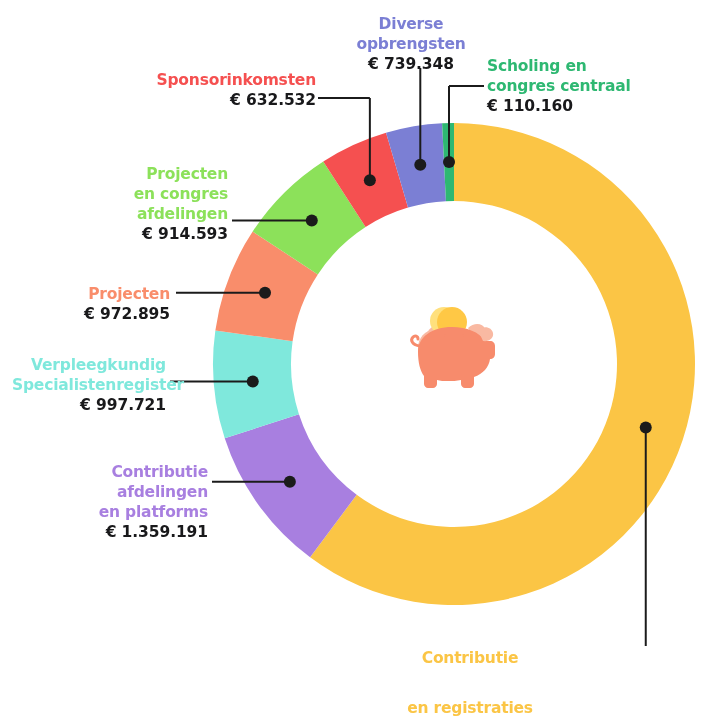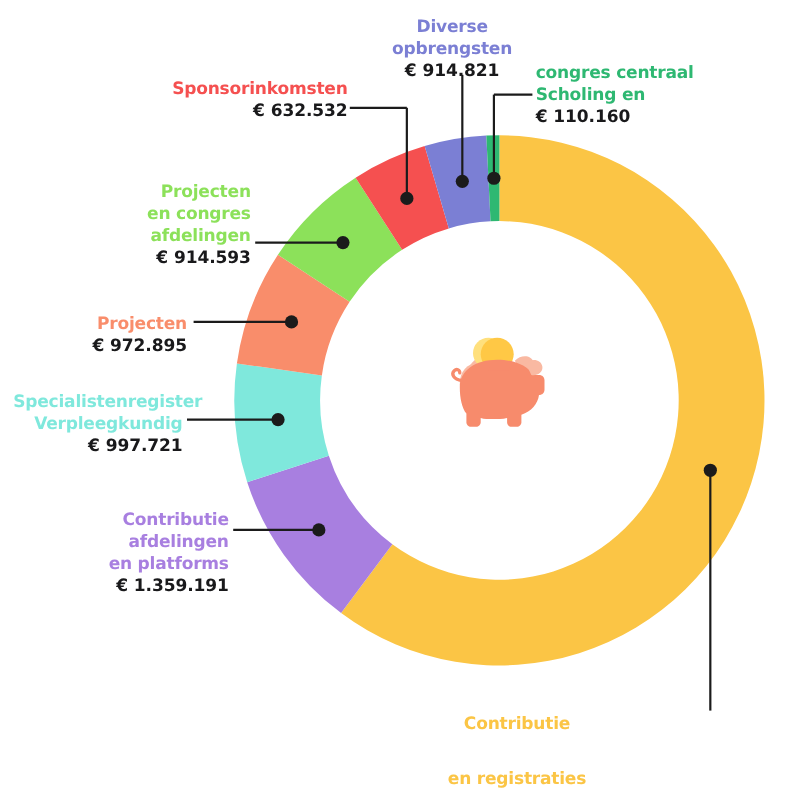--- a/index.html
+++ b/index.html
@@ -115,26 +115,26 @@
 
       <path d="M74 34 C80 29 88 31 89 37 C90 42 85 46 79 45 Z" fill="#f9b9a2"></path>
 
       <rect x="40" y="38" width="20" height="3" rx="1.5" fill="#f78b6c"></rect>
     </svg>
   </div>
 
   <div class="label-block ta-center" style="left:340px; top:14px; width:142px;">
     <span class="label-name" style="color: rgb(123, 127, 212);">Diverse</span>
     <span class="label-name" style="color: rgb(123, 127, 212);">opbrengsten</span>
-    <span class="label-value">€ 914.821</span>
+    <span class="label-value">€ 739.348</span>
   </div>
 
   <div class="label-block ta-left" style="left:487px; top:56px; width:180px;">
+    <span class="label-name" style="color: rgb(46, 184, 114);">Scholing en</span>
     <span class="label-name" style="color: rgb(46, 184, 114);">congres centraal</span>
-    <span class="label-name" style="color: rgb(46, 184, 114);">Scholing en</span>
     <span class="label-value">€ 110.160</span>
   </div>
 
   <div class="label-block ta-right" style="left:130px; top:70px; width:186px;">
     <span class="label-name" style="color: rgb(245, 80, 80);">Sponsorinkomsten</span>
     <span class="label-value">€ 632.532</span>
   </div>
 
   <div class="label-block ta-right" style="left:110px; top:164px; width:118px;">
     <span class="label-name" style="color: rgb(140, 225, 90);">Projecten</span>
@@ -142,22 +142,22 @@
     <span class="label-name" style="color: rgb(140, 225, 90);">afdelingen</span>
     <span class="label-value">€ 914.593</span>
   </div>
 
   <div class="label-block ta-right" style="left:66px; top:272px; width:104px;">
     <span class="label-name" style="color: rgb(249, 141, 107); margin-top: 12px;">Projecten</span>
     <span class="label-value">€ 972.895</span>
   </div>
 
   <div class="label-block ta-right" style="left:12px; top:355px; width:154px;">
+    <span class="label-name" style="color: rgb(127, 232, 220);">Verpleegkundig</span>
     <span class="label-name" style="color: rgb(127, 232, 220);">Specialistenregister</span>
-    <span class="label-name" style="color: rgb(127, 232, 220);">Verpleegkundig</span>
     <span class="label-value">€ 997.721</span>
   </div>
 
   <div class="label-block ta-right" style="left:84px; top:462px; width:124px;">
     <span class="label-name" style="color: rgb(168, 127, 224);">Contributie</span>
     <span class="label-name" style="color: rgb(168, 127, 224);">afdelingen</span>
     <span class="label-name" style="color: rgb(168, 127, 224);">en platforms</span>
     <span class="label-value">€ 1.359.191</span>
   </div>
 

